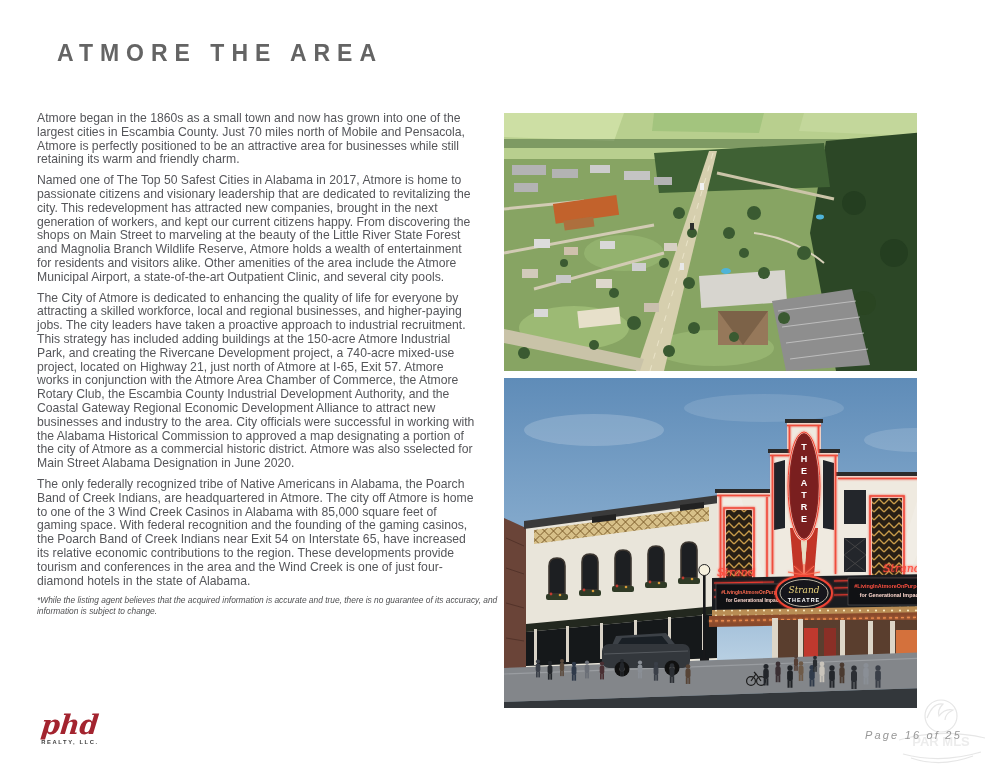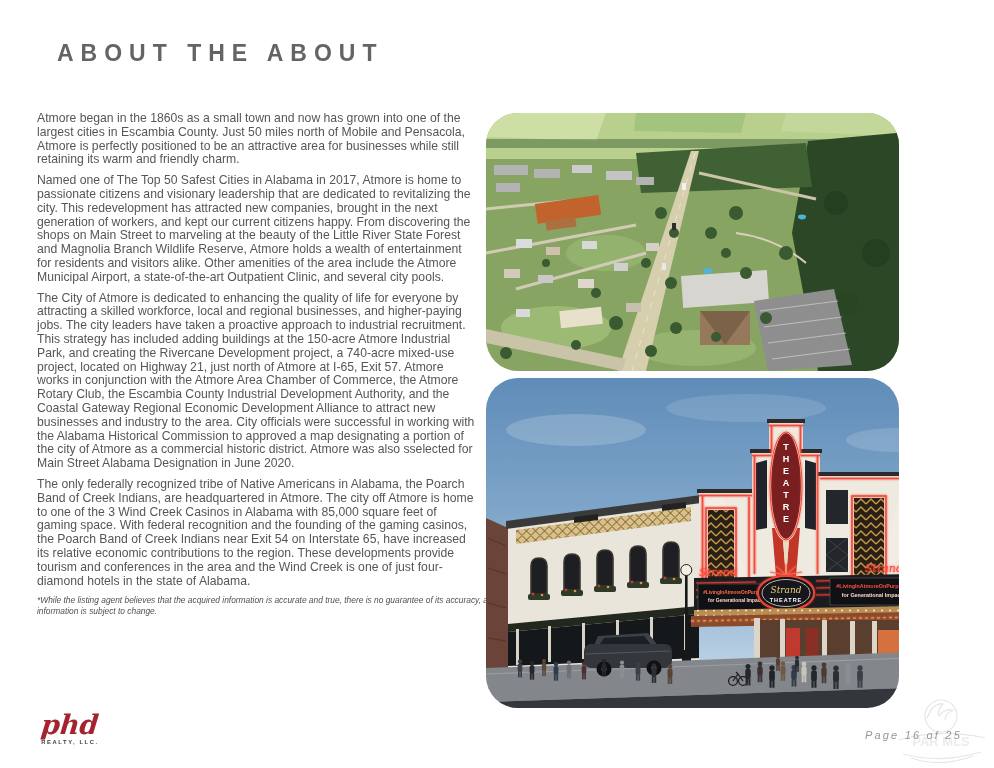--- a/index.html
+++ b/index.html
@@ -5,41 +5,41 @@
   html,body{margin:0;padding:0;background:#fff;}
   .page{position:relative;width:994px;height:768px;background:#ffffff;overflow:hidden;
         font-family:"Liberation Sans",sans-serif;}
   .title{position:absolute;left:57px;top:40px;font-size:23px;font-weight:700;
          letter-spacing:7px;color:#646464;}
   .col{position:absolute;left:37px;top:112px;width:440px;color:#55565a;}
   .col h2{margin:0 0 10px 0;font-size:17px;font-weight:600;letter-spacing:1.6px;color:#A3242F;}
   .col p{margin:0 0 7px 0;font-size:12.2px;line-height:13.8px;color:#55565a;}
   .fine{width:462px;margin-top:4px;}
   .fine p{margin:0;font-size:8.4px;line-height:10.6px;font-style:italic;color:#4f5052;}
-  .photo{position:absolute;left:486px;width:413px;overflow:hidden;border-radius:32px;}
+  .photo{position:absolute;left:504px;width:413px;overflow:hidden;}
   .photo svg{display:block;}
   #photo-aerial{top:113px;height:258px;}
   #photo-theatre{top:378px;height:330px;}
   .logo{position:absolute;left:38px;top:712px;width:64px;text-align:center;}
   .logo .script{font-family:"DejaVu Serif",serif;font-style:italic;font-weight:700;
         font-size:27px;color:#A3242F;line-height:26px;transform:skewX(-6deg);}
   .logo .sub{font-size:5.8px;letter-spacing:1.6px;color:#3d3d3d;font-weight:700;margin-top:1px;}
   .pagenum{position:absolute;right:32px;top:729px;font-style:italic;font-size:11px;
         letter-spacing:2.2px;color:#979797;z-index:3;}
   .watermark{position:absolute;left:893px;top:694px;z-index:1;opacity:.75;}
 </style>
 </head>
 <body>
 
 <div class="page">
 
-  <div class="title">ABOUT THE ABOUT</div>
+  <div class="title">ATMORE THE AREA</div>
 
   <div class="col">
-    <p>Atmore began in the 1860s as a small town and now has grown into one of the largest cities in Escambia County. Just 50 miles north of Mobile and Pensacola, Atmore is perfectly positioned to be an attractive area for businesses while still retaining its warm and friendly charm.</p>
+    <p>Atmore began in the 1860s as a small town and now has grown into one of the largest cities in Escambia County. Just 70 miles north of Mobile and Pensacola, Atmore is perfectly positioned to be an attractive area for businesses while still retaining its warm and friendly charm.</p>
     <p>Named one of The Top 50 Safest Cities in Alabama in 2017, Atmore is home to passionate citizens and visionary leadership that are dedicated to revitalizing the city. This redevelopment has attracted new companies, brought in the next generation of workers, and kept our current citizens happy. From discovering the shops on Main Street to marveling at the beauty of the Little River State Forest and Magnolia Branch Wildlife Reserve, Atmore holds a wealth of entertainment for residents and visitors alike. Other amenities of the area include the Atmore Municipal Airport, a state-of-the-art Outpatient Clinic, and several city pools.</p>
     <p>The City of Atmore is dedicated to enhancing the quality of life for everyone by attracting a skilled workforce, local and regional businesses, and higher-paying jobs. The city leaders have taken a proactive approach to industrial recruitment. This strategy has included adding buildings at the 150-acre Atmore Industrial Park, and creating the Rivercane Development project, a 740-acre mixed-use project, located on Highway 21, just north of Atmore at I-65, Exit 57. Atmore works in conjunction with the Atmore Area Chamber of Commerce, the Atmore Rotary Club, the Escambia County Industrial Development Authority, and the Coastal Gateway Regional Economic Development Alliance to attract new businesses and industry to the area. City officials were successful in working with the Alabama Historical Commission to approved a map designating a portion of the city of Atmore as a commercial historic district. Atmore was also sselected for Main Street Alabama Designation in June 2020.</p>
     <p>The only federally recognized tribe of Native Americans in Alabama, the Poarch Band of Creek Indians, are headquartered in Atmore. The city off Atmore is home to one of the 3 Wind Creek Casinos in Alabama with 85,000 square feet of gaming space. With federal recognition and the founding of the gaming casinos, the Poarch Band of Creek Indians near Exit 54 on Interstate 65, have increased its relative economic contributions to the region. These developments provide tourism and conferences in the area and the Wind Creek is one of just four-diamond hotels in the state of Alabama.</p>
     <div class="fine">
       <p>*While the listing agent believes that the acquired information is accurate and true, there is no guarantee of its accuracy, and information is subject to change.</p>
     </div>
   </div>
 
   <figure class="photo" id="photo-aerial" style="margin:0">
     <svg width="477" height="258" viewBox="0 0 477 258">

